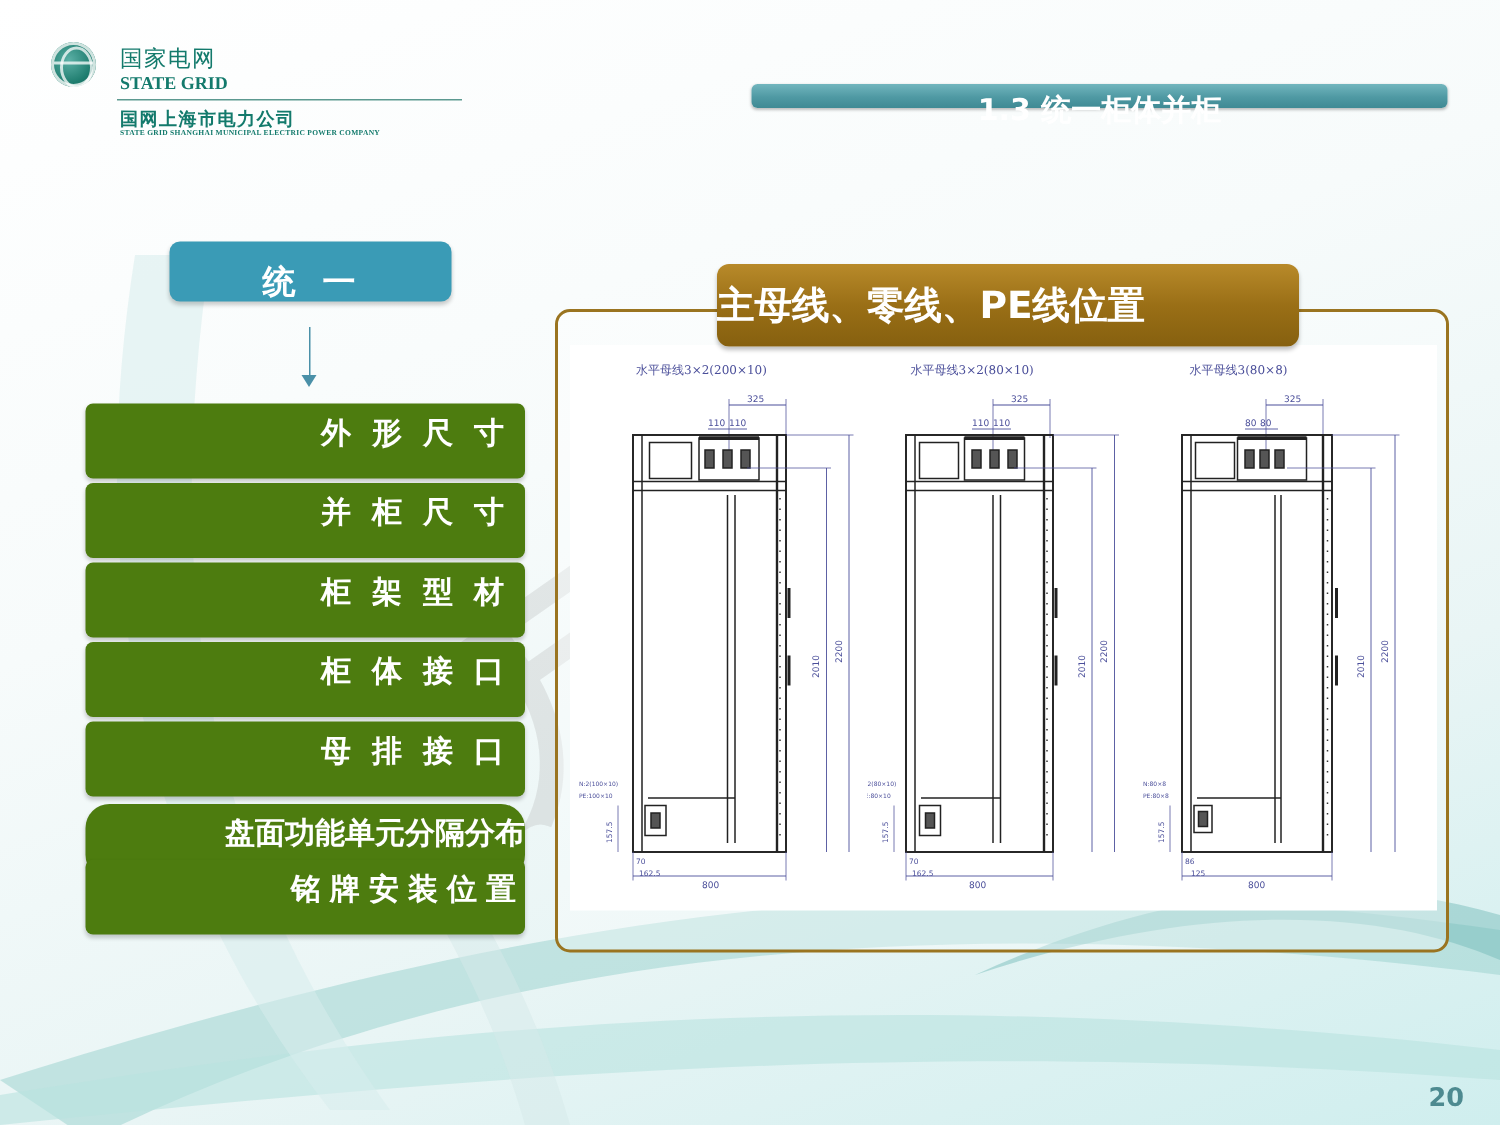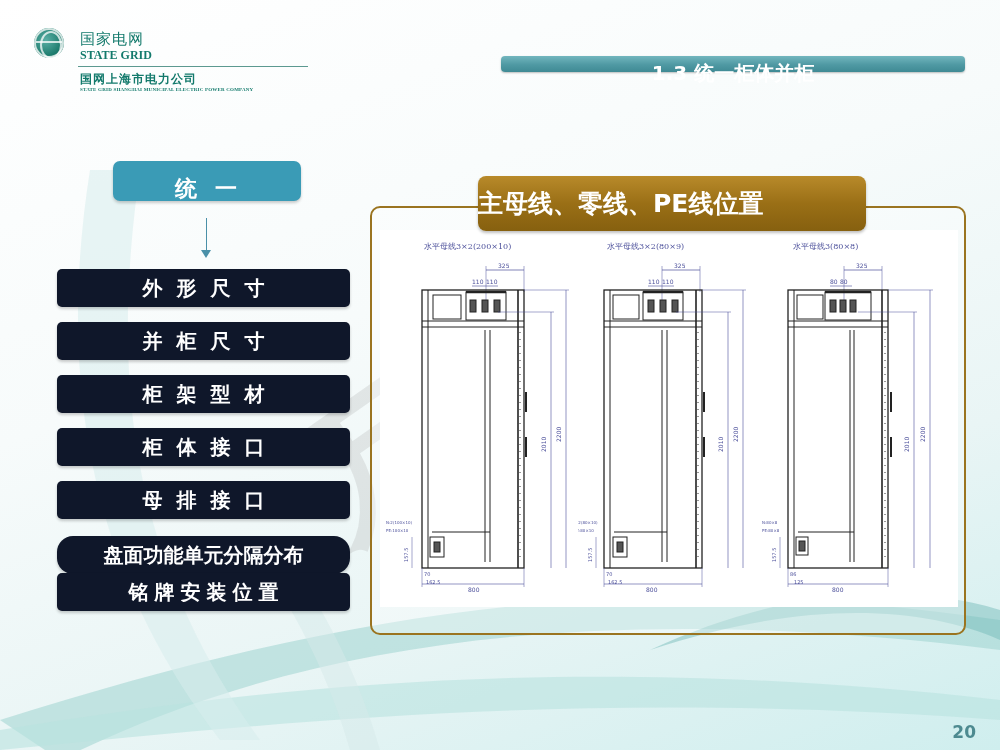--- a/index.html
+++ b/index.html
@@ -46,22 +46,22 @@
     background: #3a9bb6; color: #fff; font-size: 22px; font-weight: bold; text-align: center;
     line-height: 55px; letter-spacing: 18px; padding-left: 16px;
     box-shadow: 0 2px 3px rgba(0,0,0,0.2);
   }
   .arrow-line { position: absolute; left: 206px; top: 218px; width: 1px; height: 34px; background: #4a90a8; }
   .arrow-head {
     position: absolute; left: 201px; top: 250px; width: 0; height: 0;
     border-left: 5px solid transparent; border-right: 5px solid transparent; border-top: 8px solid #4a90a8;
   }
   .item {
-    position: absolute; left: 57px; width: 293px; height: 38px; border-radius: 5px;
-    background: #0f172a; color: #fff; font-size: 20px; font-weight: bold; text-align: center; line-height: 38px;
+    position: absolute; left: 57px; width: 293px; height: 50px; border-radius: 5px;
+    background: #4d7c0f; color: #fff; font-size: 20px; font-weight: bold; text-align: right; line-height: 38px;
     box-shadow: 0 2px 3px rgba(0,0,0,0.2);
   }
   .item.spaced { letter-spacing: 14px; padding-left: 14px; }
   .item.spaced-sm { letter-spacing: 6px; padding-left: 6px; }
   .item.tight { letter-spacing: 0; font-size: 20px; }
 
   
   .panel {
     position: absolute; left: 370px; top: 206px; width: 596px; height: 429px;
     border: 2px solid #9a7420; border-radius: 10px; background: rgba(255,255,255,0.35);
@@ -185,21 +185,21 @@
   <text class="dim" x="160" y="190" transform="rotate(-90 160 190)">2010</text>
   <text class="dim" x="175" y="180" transform="rotate(-90 175 180)">2200</text>
   <text class="dim" x="0" y="262" style="font-size:4px">N:2(100×10)</text>
   <text class="dim" x="0" y="270" style="font-size:4px">PE:100×10</text>
   <text class="dim" x="22" y="300" transform="rotate(-90 22 300)" style="font-size:5px">157.5</text>
   <text class="dim" x="38" y="314" style="font-size:5px">70</text>
   <text class="dim" x="40" y="322" style="font-size:5px">162.5</text>
   <text class="dim" x="82" y="330">800</text>
 </svg>
 
-<div class="drawing-caption" style="left:607px; top:241px;">水平母线3×2(80×9)</div>
+<div class="drawing-caption" style="left:607px; top:241px;">水平母线3×2(80×10)</div>
 <svg class="drawing" style="left:578px; top:262px;" width="190" height="340" viewBox="0 0 190 340">
   <g stroke="#222" fill="none" stroke-width="1">
     <line x1="84" y1="8" x2="122" y2="8" stroke="#4b4f9a" stroke-width="0.7"></line>
     <line x1="84" y1="4" x2="84" y2="40" stroke="#4b4f9a" stroke-width="0.5"></line>
     <line x1="122" y1="4" x2="122" y2="30" stroke="#4b4f9a" stroke-width="0.5"></line>
     <line x1="70" y1="24" x2="96" y2="24" stroke="#4b4f9a" stroke-width="0.6"></line>
     <rect x="26" y="28" width="98" height="278" stroke-width="1.3"></rect>
     <line x1="32" y1="28" x2="32" y2="306"></line>
     <line x1="118" y1="28" x2="118" y2="306" stroke-width="1.6"></line>
     <line x1="26" y1="59" x2="124" y2="59"></line>

